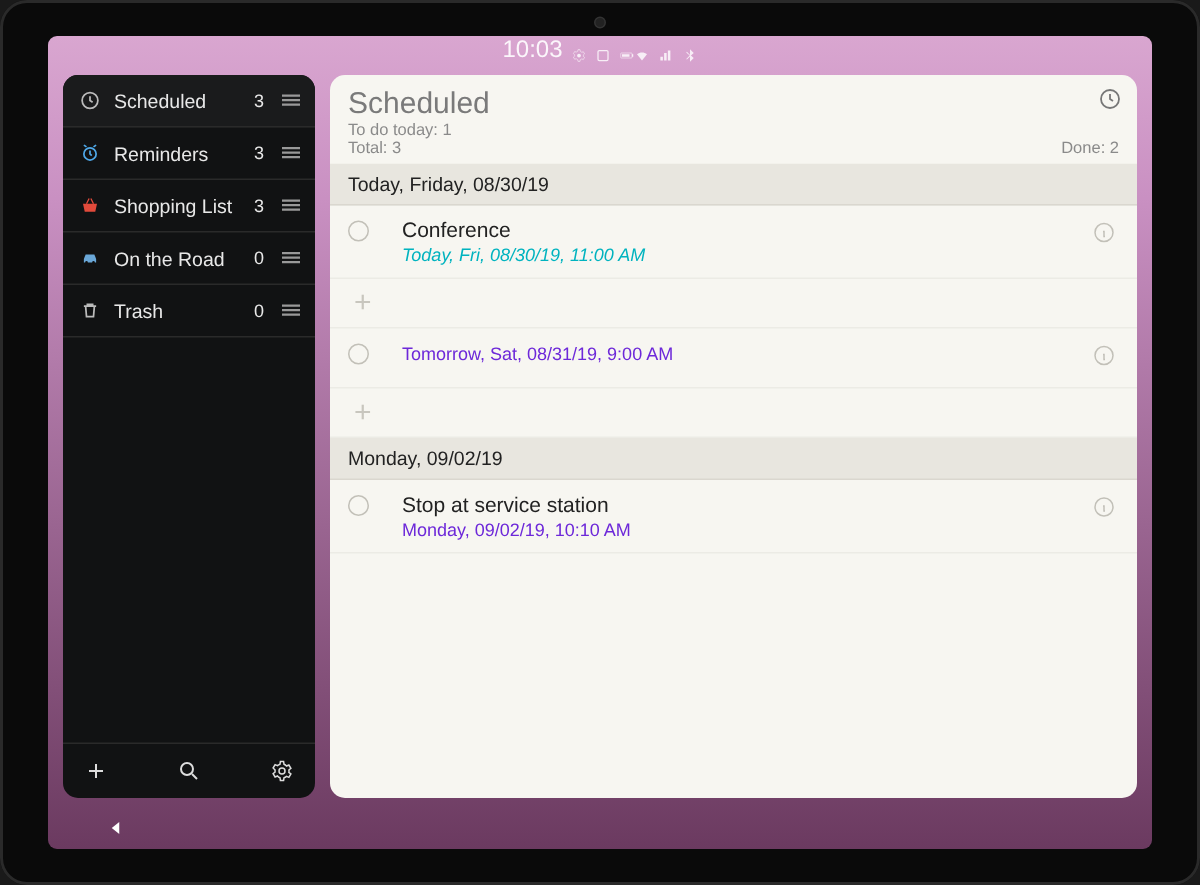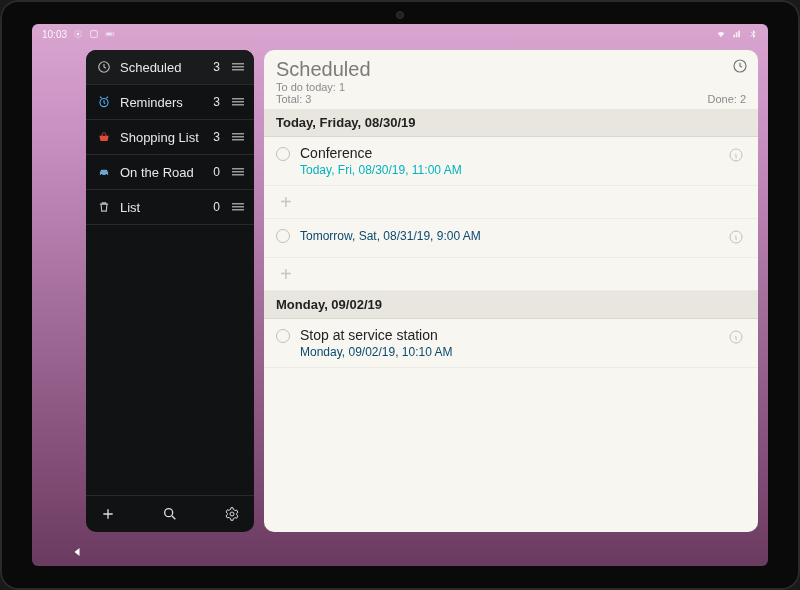--- a/index.html
+++ b/index.html
@@ -25,35 +25,34 @@
     border-radius: 6px;
     position: relative;
     display: flex;
     flex-direction: column;
     overflow: hidden;
   }
 
   
   .statusbar {
     height: 20px;
-    display: flex; align-items: center; justify-content: space-between;
+    display: flex; align-items: center; justify-content: center;
     padding: 0 10px;
-    font-size: 10px; color: rgba(255,255,255,0.9);
+    font-size: 16px; color: rgba(255,255,255,0.9);
     background: rgba(0,0,0,0.0);
   }
   .statusbar .left, .statusbar .right { display:flex; align-items:center; gap:6px; }
   .sb-ico { width:10px; height:10px; opacity:.9; }
 
   .workspace {
     flex: 1 1 auto;
     display: flex;
     gap: 10px;
     padding: 6px 10px 6px 10px;
     min-height: 0;
-    margin-left: 44px;
   }
 
   
   .sidebar {
     width: 168px;
     background: #111213;
     border-radius: 10px;
     display: flex; flex-direction: column;
     color: #e8e8e8;
     font-size: 13px;
@@ -112,37 +111,37 @@
     font-size: 14px; color:#333; padding:4px 2px;
     border-left: 2px solid #00b8c4;
   }
   .search-input::placeholder { color:#b8b6ae; }
   .clear-btn { width:16px;height:16px;border-radius:50%;background:#c8c6be;color:#f7f6f1; font-size:11px; display:flex;align-items:center;justify-content:center; cursor:pointer;}
 
   .list { flex:1; overflow:auto; }
   .section-header {
     background: #e8e6df;
     padding: 6px 12px;
-    font-size: 13px; font-weight:700; color:#222;
+    font-size: 13px; font-weight:400; color:#222;
     border-bottom: 1px solid #dad7cf;
   }
   .task {
     display:flex; align-items:flex-start;
     padding: 8px 12px 8px 12px;
     border-bottom: 1px solid #ecebe5;
-    gap: 10px;
+    gap: 22px;
   }
   .task-radio {
     width:14px; height:14px; border:1.5px solid #c2c0b8; border-radius:50%;
     margin-top:2px; flex-shrink:0; cursor:pointer;
   }
   .task-body { flex:1; }
   .task-title { font-size:14px; color:#222; }
-  .task-sub { font-size:12px; color:#0c4a6e; margin-top:2px; }
-  .task-sub.today { color:#00b3bf; }
+  .task-sub { font-size:12px; color:#6d28d9; margin-top:2px; }
+  .task-sub.today { color:#00b3bf;font-style:italic; }
   .task-info { color:#c2c0b8; cursor:pointer; width:18px; flex-shrink:0; margin-top:2px;}
   .task-info svg { width:16px;height:16px; }
   .add-row {
     padding: 6px 16px; color:#c8c6be; font-size:20px; line-height:1;
     border-bottom: 1px solid #ecebe5; cursor:pointer;
   }
 
   
   .navbar {
     height: 28px;
@@ -280,21 +279,21 @@
                 </svg>
             </span>
           </div>
 
           <div class="side-item">
             <span class="side-icon">
               <svg viewBox="0 0 24 24" fill="none" stroke="#bbb" stroke-width="2">
                   <path d="M5 7h14M9 7V5h6v2M7 7l1 12h8l1-12"></path>
                 </svg>
             </span>
-            <span class="side-label">List</span>
+            <span class="side-label">Trash</span>
             <span class="side-count">0</span>
             <span class="side-handle">
               <svg viewBox="0 0 12 10" fill="currentColor">
                   <rect y="1" width="12" height="1.5"></rect>
                   <rect y="4" width="12" height="1.5"></rect>
                   <rect y="7" width="12" height="1.5"></rect>
                 </svg>
             </span>
           </div>
 

